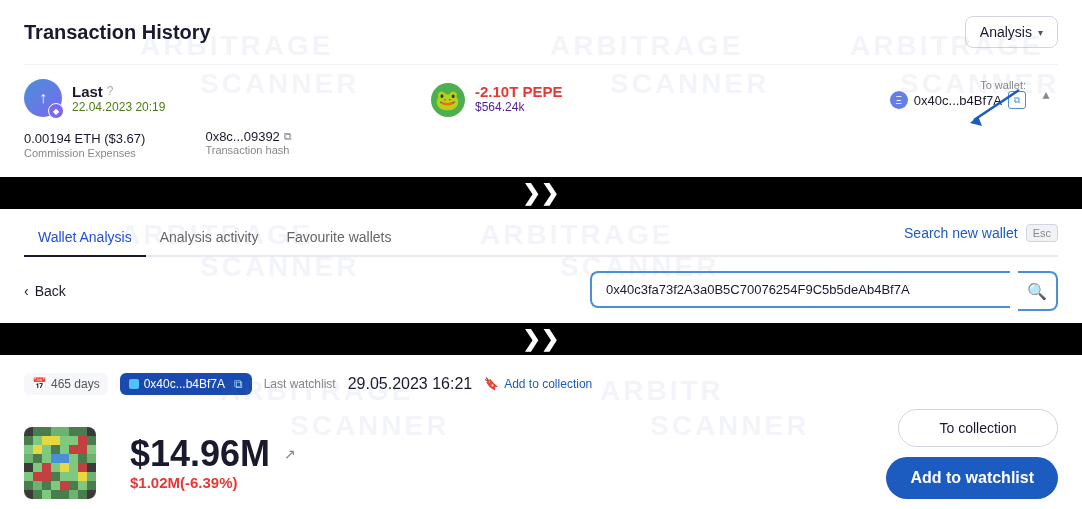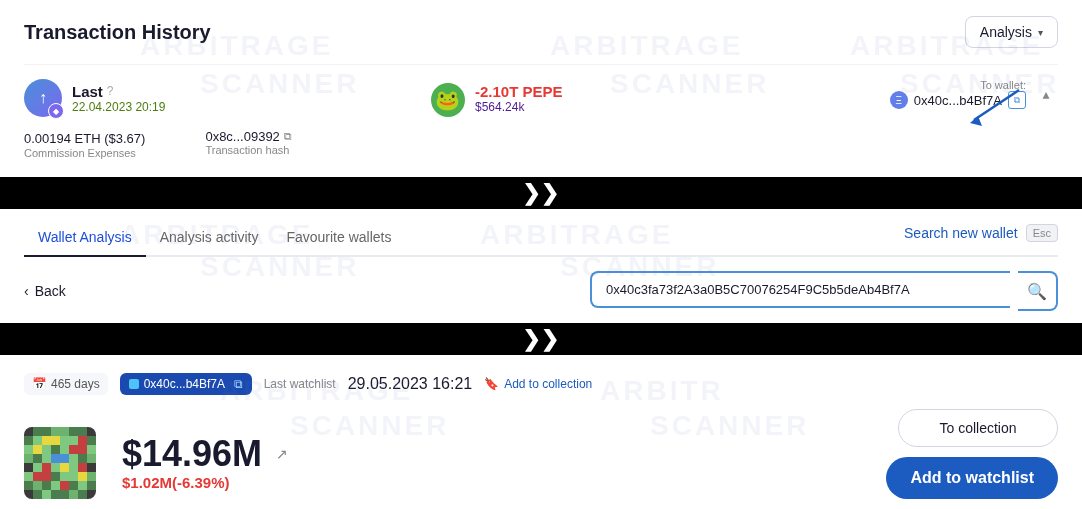--- a/index.html
+++ b/index.html
@@ -419,21 +419,21 @@
 
     .wallet-main-row {
       display: flex;
       align-items: flex-end;
       justify-content: space-between;
     }
 
     .wallet-left {
       display: flex;
       align-items: center;
-      gap: 26px;
+      gap: 34px;
     }
 
     .wallet-avatar {
       width: 72px;
       height: 72px;
       border-radius: 8px;
       overflow: hidden;
       flex-shrink: 0;
     }
 

